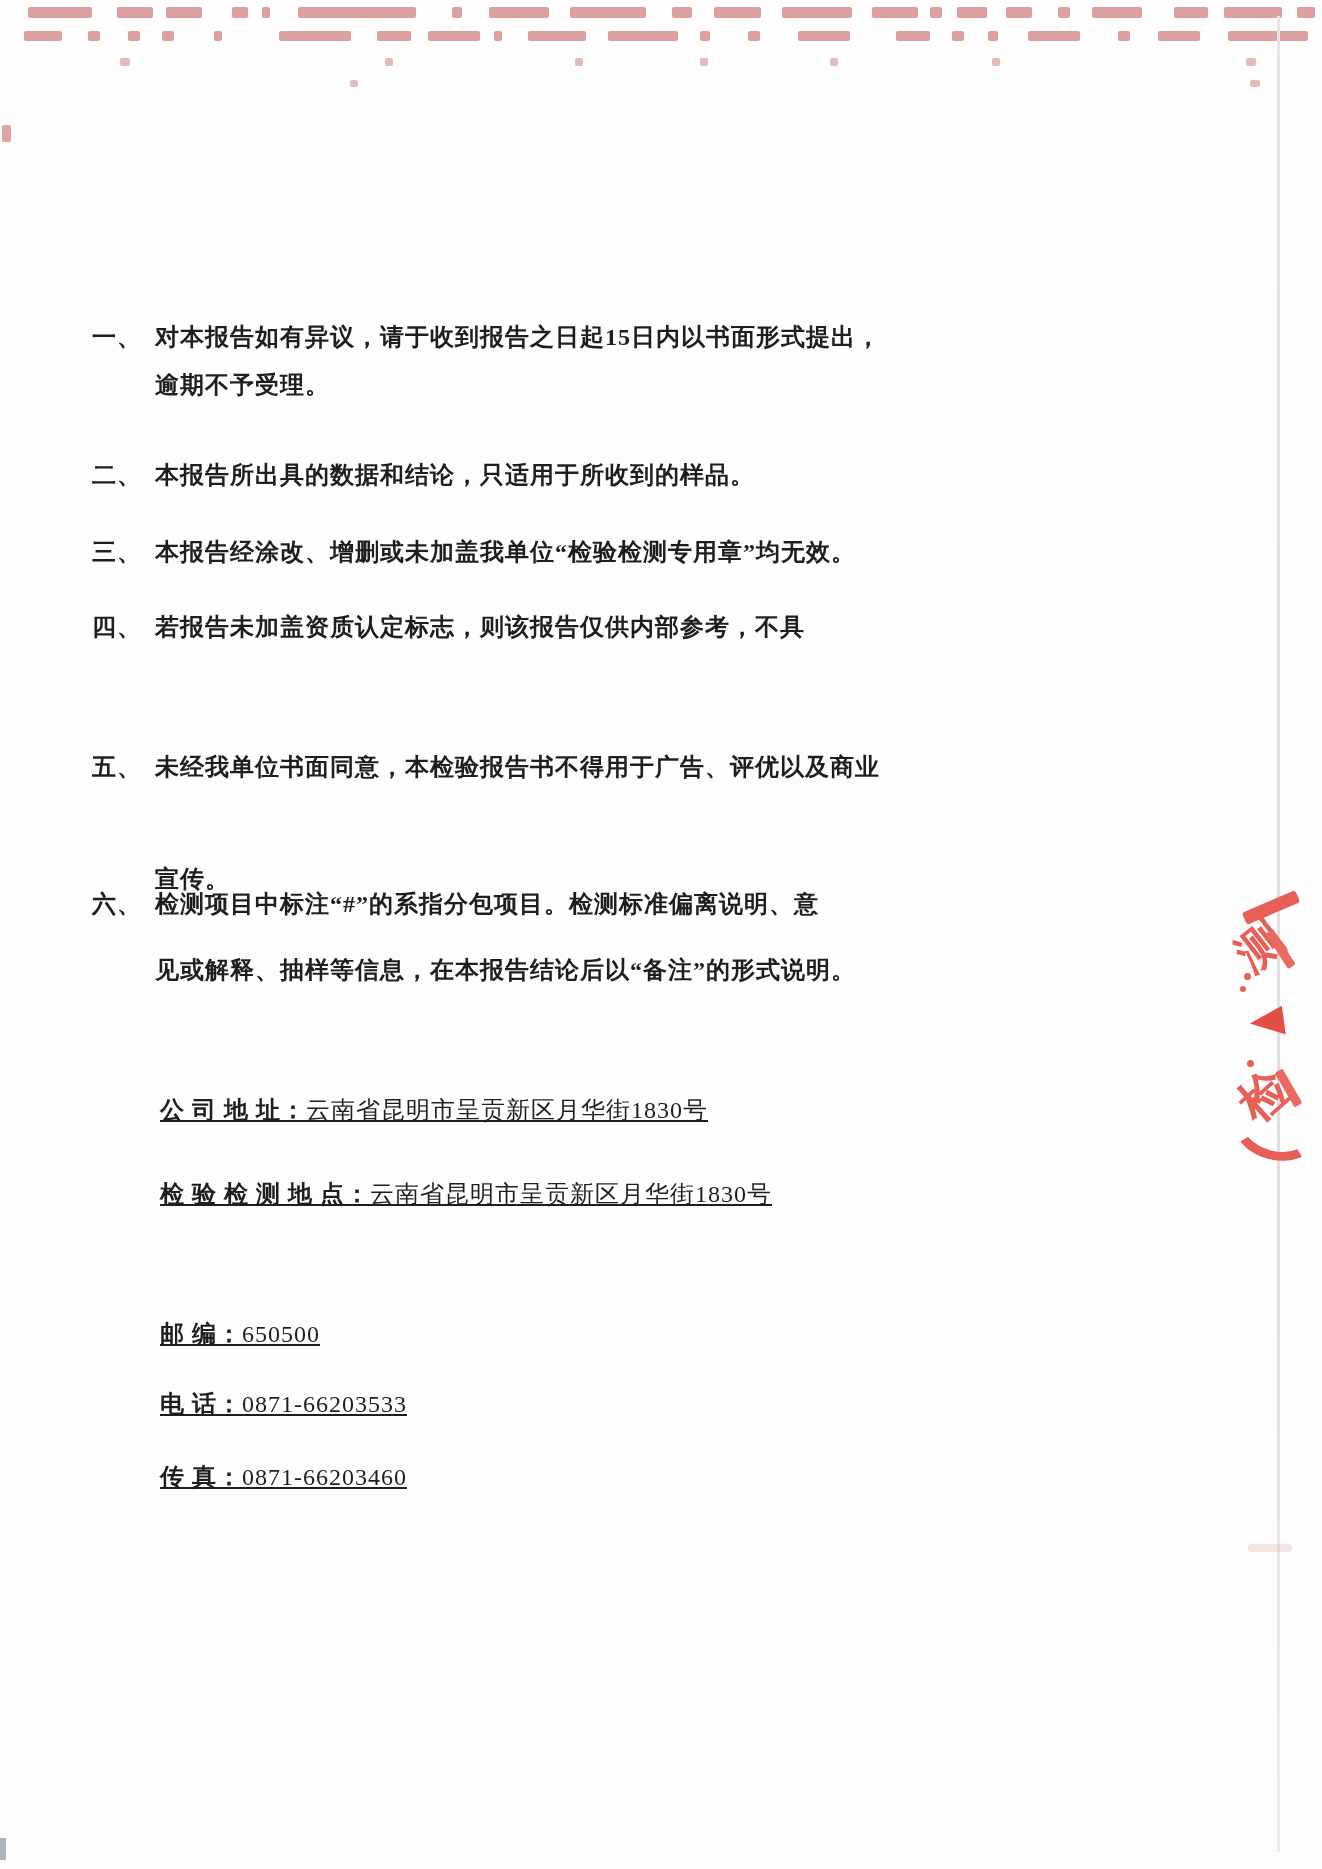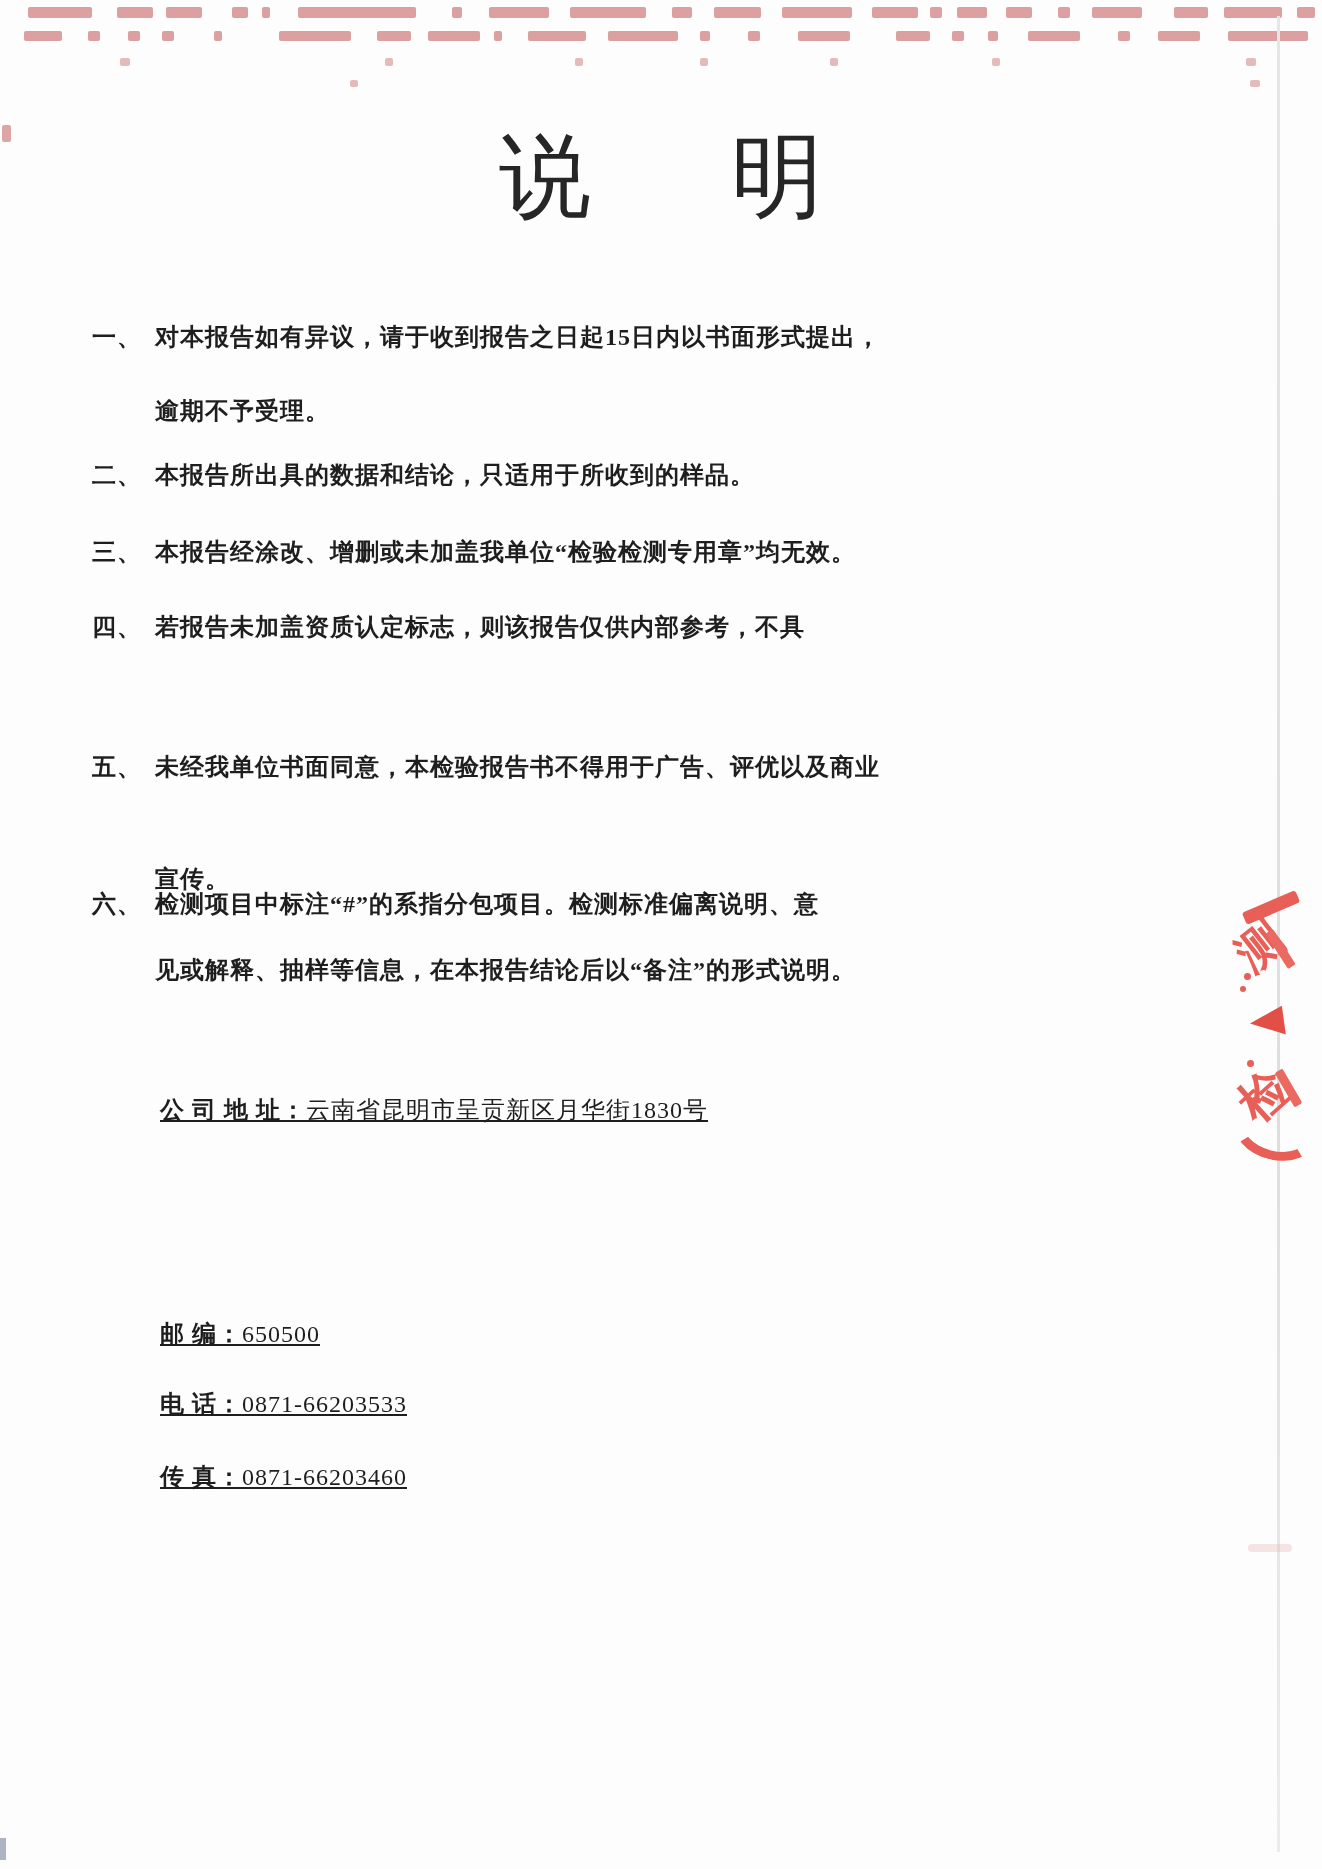--- a/index.html
+++ b/index.html
@@ -124,40 +124,40 @@
       <div class="noise-dash" style="left: 575px; top: 58px; width: 8px; height: 8px; background: rgba(193, 84, 84, 0.4);"></div>
       <div class="noise-dash" style="left: 700px; top: 58px; width: 8px; height: 8px; background: rgba(193, 84, 84, 0.4);"></div>
       <div class="noise-dash" style="left: 830px; top: 58px; width: 8px; height: 8px; background: rgba(193, 84, 84, 0.4);"></div>
       <div class="noise-dash" style="left: 992px; top: 58px; width: 8px; height: 8px; background: rgba(193, 84, 84, 0.4);"></div>
       <div class="noise-dash" style="left: 1246px; top: 58px; width: 10px; height: 8px; background: rgba(193, 84, 84, 0.4);"></div>
       <div class="noise-dash" style="left: 350px; top: 80px; width: 8px; height: 7px; background: rgba(193, 84, 84, 0.4);"></div>
       <div class="noise-dash" style="left: 1250px; top: 80px; width: 10px; height: 7px; background: rgba(193, 84, 84, 0.4);"></div>
     </div>
   <div class="left-mark"></div>
 
-  <h1 class="title">说明</h1>
 
   <div class="line" style="top:322px"><span class="no">一、</span><span class="txt">对本报告如有异议，请于收到报告之日起15日内以书面形式提出，</span></div>
-  <div class="line cont" style="top:396px"><span class="txt">逾期不予受理。</span></div>
+  <div class="line cont" style="top:370px"><span class="txt">逾期不予受理。</span></div>
 
   <div class="line" style="top:460px"><span class="no">二、</span><span class="txt">本报告所出具的数据和结论，只适用于所收到的样品。</span></div>
 
   <div class="line" style="top:612px"><span class="no">四、</span><span class="txt">若报告未加盖资质认定标志，则该报告仅供内部参考，不具</span></div>
 
   <div class="line" style="top:537px"><span class="no">三、</span><span class="txt">本报告经涂改、增删或未加盖我单位“检验检测专用章”均无效。</span></div>
 
   <div class="line" style="top:752px"><span class="no">五、</span><span class="txt">未经我单位书面同意，本检验报告书不得用于广告、评优以及商业</span></div>
   <div class="line cont" style="top:864px"><span class="txt">宣传。</span></div>
 
   <div class="line" style="top:889px"><span class="no">六、</span><span class="txt">检测项目中标注“#”的系指分包项目。检测标准偏离说明、意</span></div>
   <div class="line cont" style="top:955px"><span class="txt">见或解释、抽样等信息，在本报告结论后以“备注”的形式说明。</span></div>
 
 
   <div class="line contact" style="top:1095px"><span class="lbl">公 司 地 址：</span><span class="val">云南省昆明市呈贡新区月华街1830号</span></div>
 
+  <div class="line contact" style="top:1179px"><span class="lbl">检 验 检 测 地 点：</span><span class="val">云南省昆明市呈贡新区月华街1830号</span></div>
 
   <div class="line contact" style="top:1319px"><span class="lbl">邮 编：</span><span class="val">650500</span></div>
 
   <div class="line contact" style="top:1389px"><span class="lbl">电 话：</span><span class="val">0871-66203533</span></div>
 
   <div class="line contact" style="top:1462px"><span class="lbl">传 真：</span><span class="val">0871-66203460</span></div>
 
   <div class="edge-line"></div>
   <div class="edge-smudge"></div>
   <div class="corner-mark"></div>

